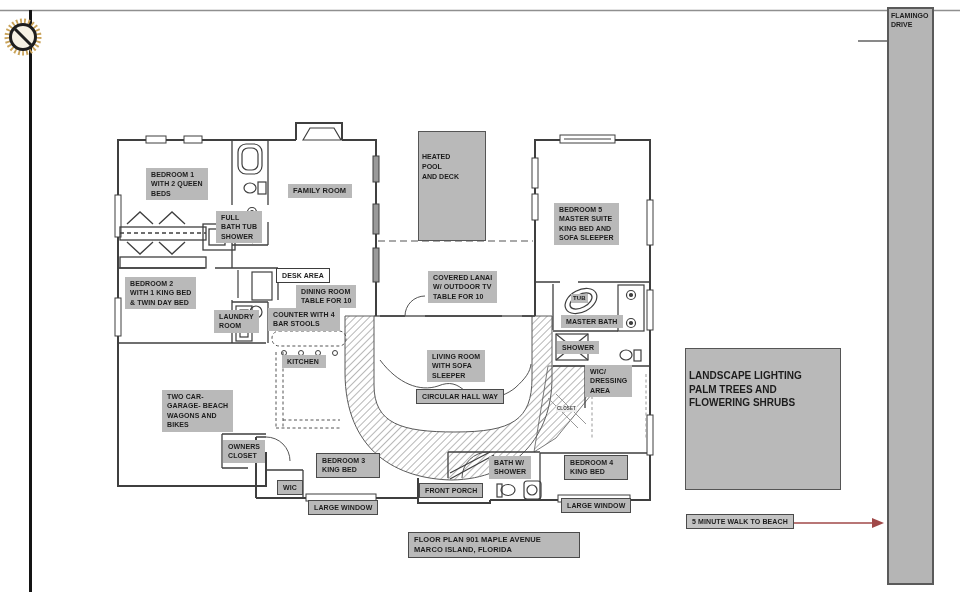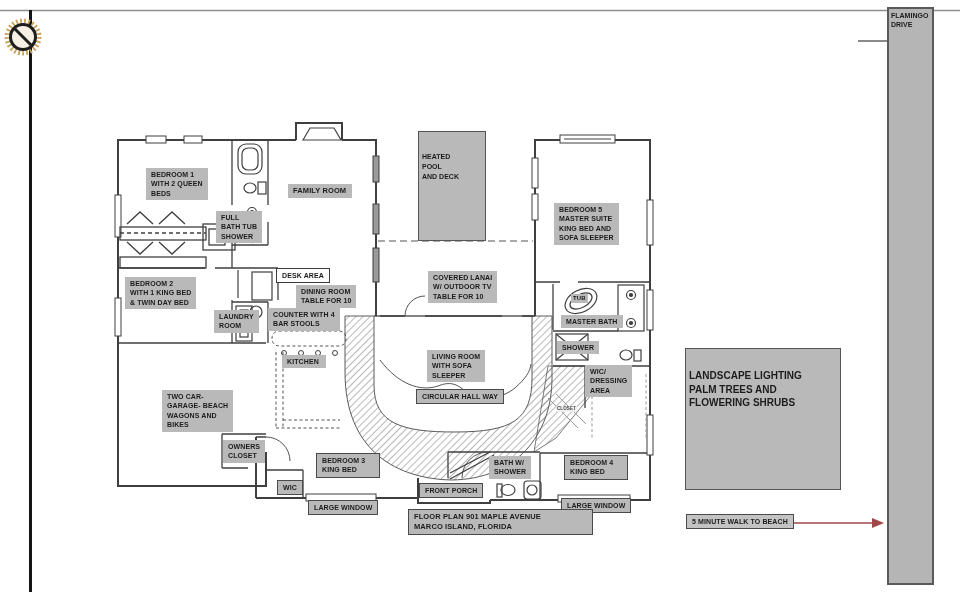--- a/index.html
+++ b/index.html
@@ -256,17 +256,17 @@
 KING BED</div>
   <div class="lbl" style="left:489px;top:456px">BATH W/
 SHOWER</div>
   <div class="lbl bd" style="left:564px;top:455px;min-width:64px">BEDROOM 4
 KING BED</div>
   <div class="lbl bd" style="left:277px;top:480px">WIC</div>
   <div class="lbl bd" style="left:308px;top:500px">LARGE WINDOW</div>
   <div class="lbl bd" style="left:419px;top:483px">FRONT PORCH</div>
   <div class="lbl bd" style="left:561px;top:498px">LARGE WINDOW</div>
 
-  <div class="lbl bd big" style="left:408px;top:509px;width:185px">FLOOR PLAN 901 MAPLE AVENUE
+  <div class="lbl bd big" style="left:408px;top:532px;width:172px">FLOOR PLAN 901 MAPLE AVENUE
 MARCO ISLAND, FLORIDA</div>
   <div class="lbl bd" style="left:686px;top:514px;background:#c3c3c3">5 MINUTE WALK TO BEACH</div>
 
 </div>
 
 </body></html>

